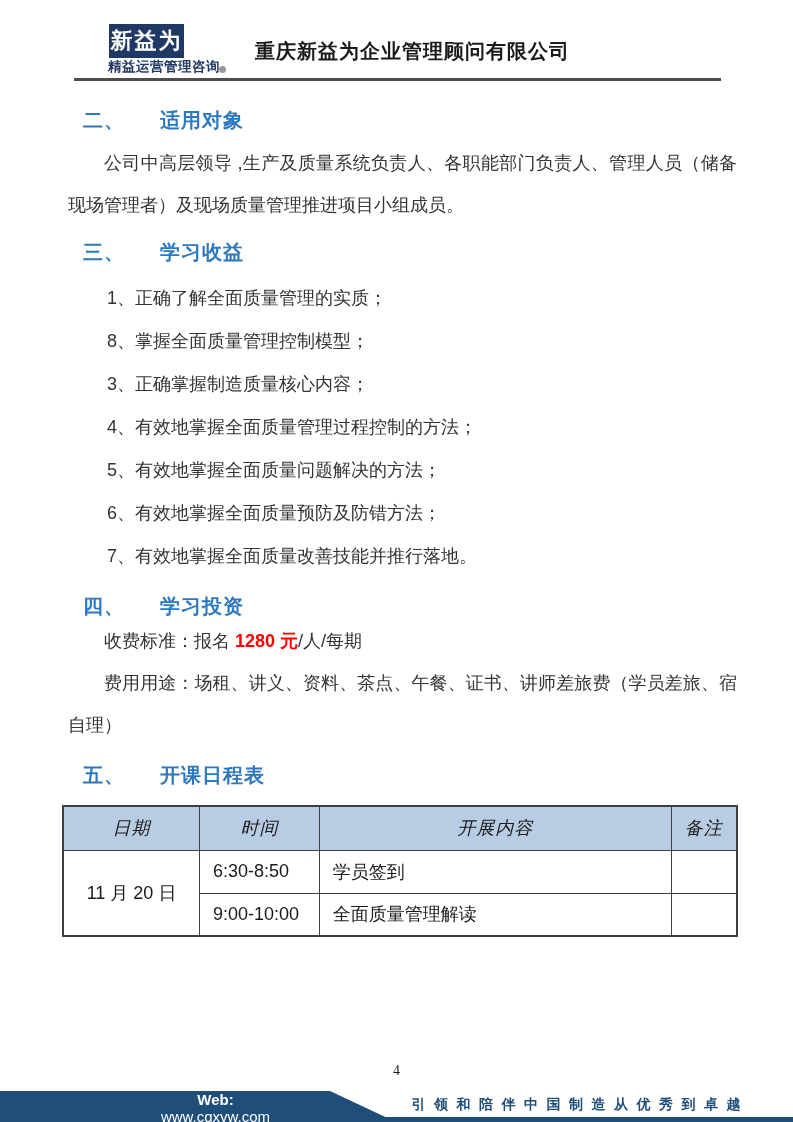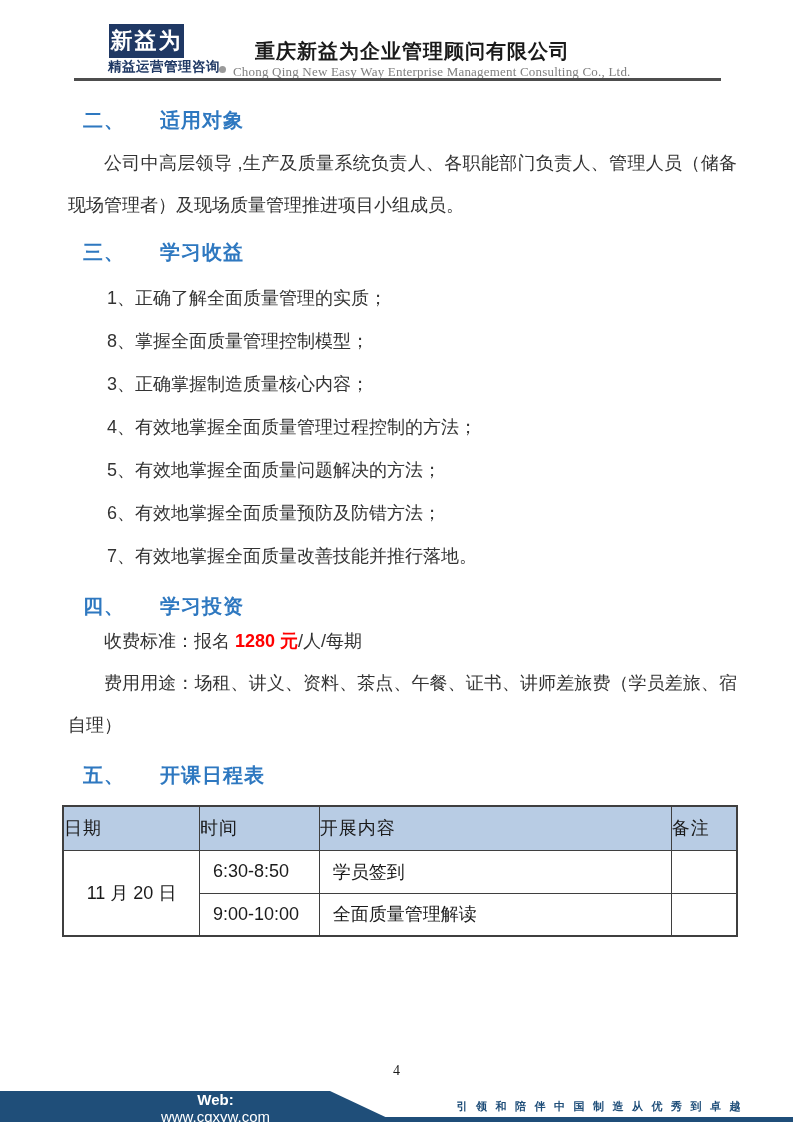--- a/index.html
+++ b/index.html
@@ -101,22 +101,23 @@
     border-collapse: collapse;
     border: 2px solid #3f3f3f;
     font-size: 18px;
     color: #1a1a1a;
   }
   .sched-table th, .sched-table td { border: 1px solid #3f3f3f; }
   .sched-table th {
     background: #B8CCE4;
     font-weight: normal;
     height: 44px;
-    text-align: left;
+    text-align: center;
     letter-spacing: 1px;
+    font-style: italic;
   }
   .sched-table td { height: 43px; padding-left: 13px; }
   .sched-table td.date-cell { text-align: center; padding-left: 0; margin-left: 36px; }
   .sched-table td.note-cell { padding-left: 0; }
 
   
   .page-number {
     position: absolute; left: 0; right: 0; top: 1063px;
     text-align: center;
     font-family: "Liberation Serif", "DejaVu Serif", serif;
@@ -135,39 +136,38 @@
     font-size: 15px;
     display: flex; align-items: center;
     padding: 0 0 2px 35px;
     flex-direction: column;
   }
   .footer-left b { font-weight: bold; }
   .footer-slogan {
     position: absolute; right: 44px; bottom: 8px;
     font-family: "Liberation Serif", "DejaVu Serif", serif;
     font-weight: bold;
-    font-size: 11px;
+    font-size: 14px;
     color: #1F4E79;
     letter-spacing: 8.5px;
     white-space: nowrap;
   }
 </style>
 </head>
 <body>
 
 <div class="page">
 
   <div class="hdr">
     <div class="logo-box">
       <span>新益为</span>
     </div>
     <div class="logo-sub">精益运营管理咨询</div>
     <div class="logo-dot"></div>
     <div class="company-cn">重庆新益为企业管理顾问有限公司</div>
-    <div class="company-en">Chong Qing New Easy Way Enterprise Management Consulting Co., Ltd.</div>
     <div class="hdr-rule"></div>
   </div>
 
   <div class="content">
 
     <div class="sec-h sec-h-2">
       <span class="num">二、</span>
       <span>适用对象</span>
     </div>
     <p class="para">公司中高层领导 ,生产及质量系统负责人、各职能部门负责人、管理人员（储备现场管理者）及现场质量管理推进项目小组成员。</p>

